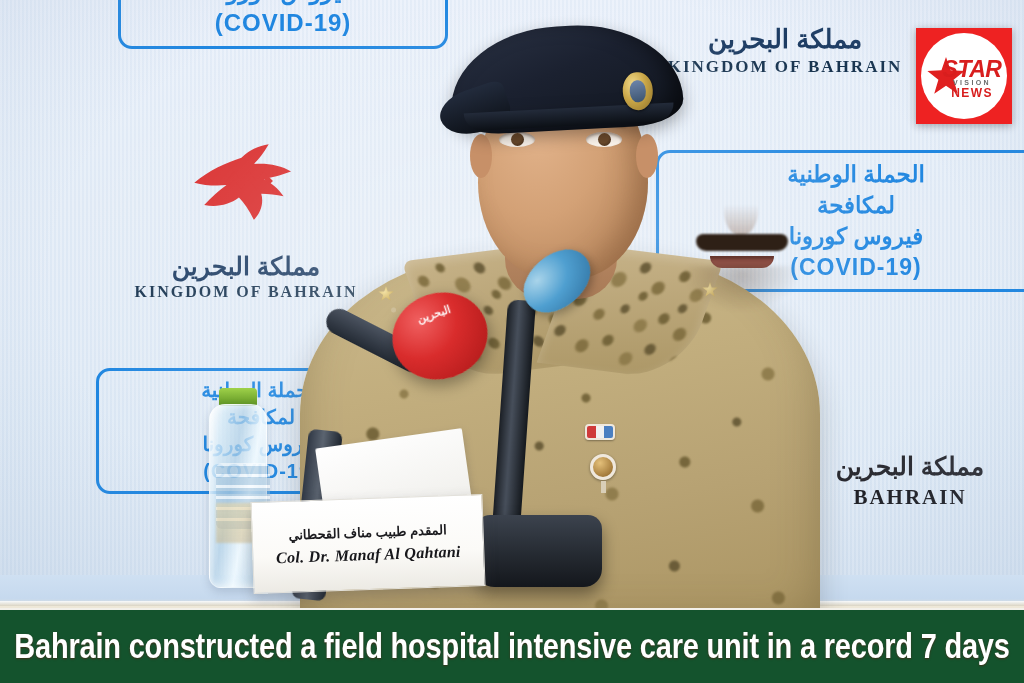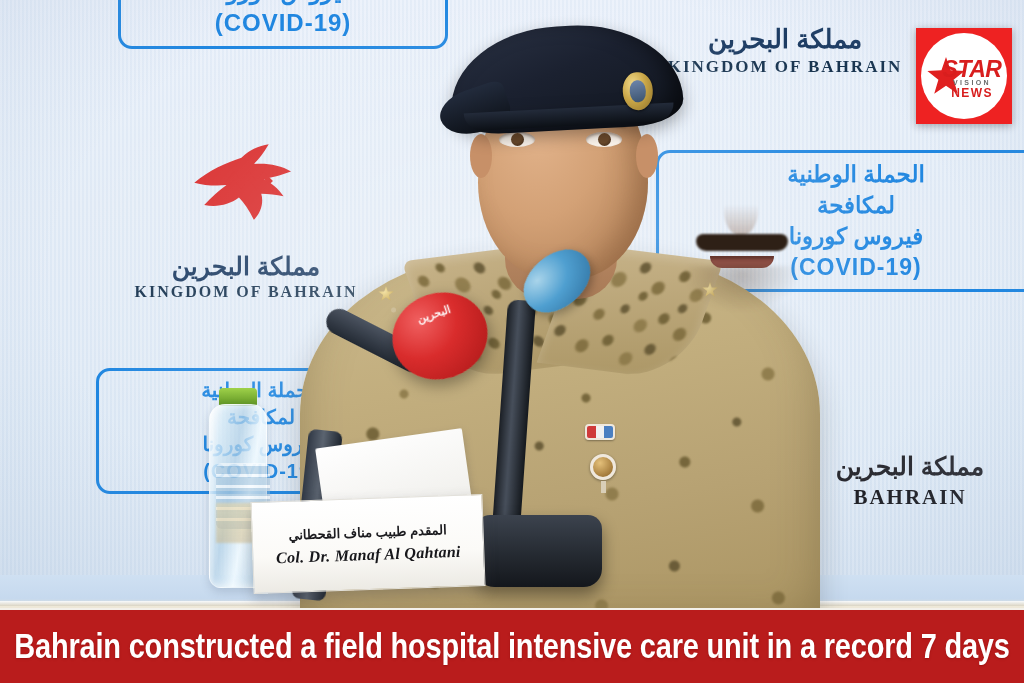--- a/index.html
+++ b/index.html
@@ -435,21 +435,21 @@
     letter-spacing:2.4px; margin-top:-2px;
   }
   .logo-news{
     font-size:12px; font-weight:700; color:#d81e1e;
     letter-spacing:1.4px; margin-top:1px;
   }
 
   
   .banner{
     position:absolute; left:0; right:0; bottom:0; height:75px;
-    background:#b91c1c;
+    background:#14532d;
     display:flex; align-items:center; justify-content:center;
     border-top:2px solid #f3f0ea;
   }
   .banner-text{
     color:#ffffff;
     font-family:"Liberation Sans", sans-serif;
     font-weight:700;
     font-size:29px;
     letter-spacing:-.2px;
     white-space:nowrap;

